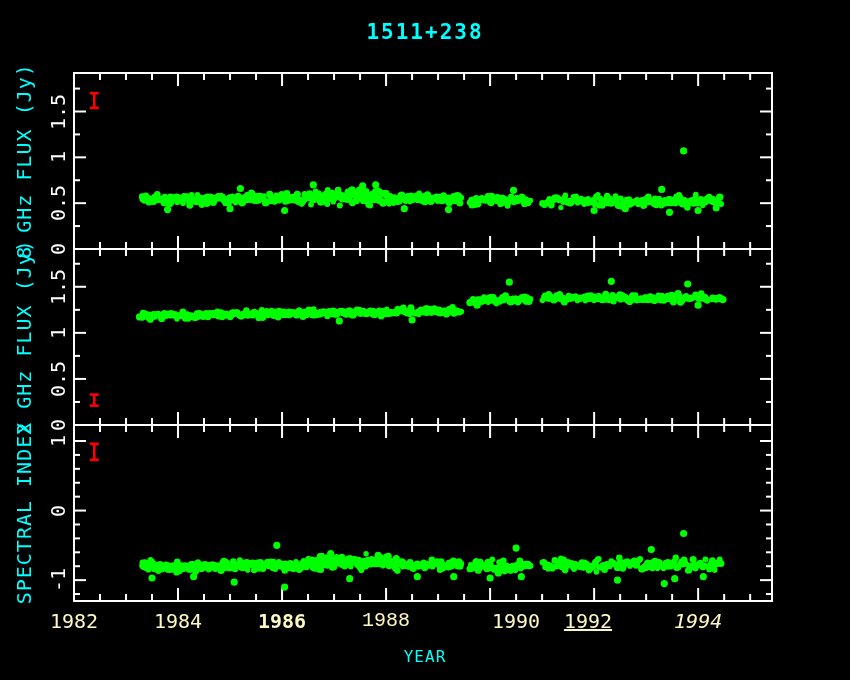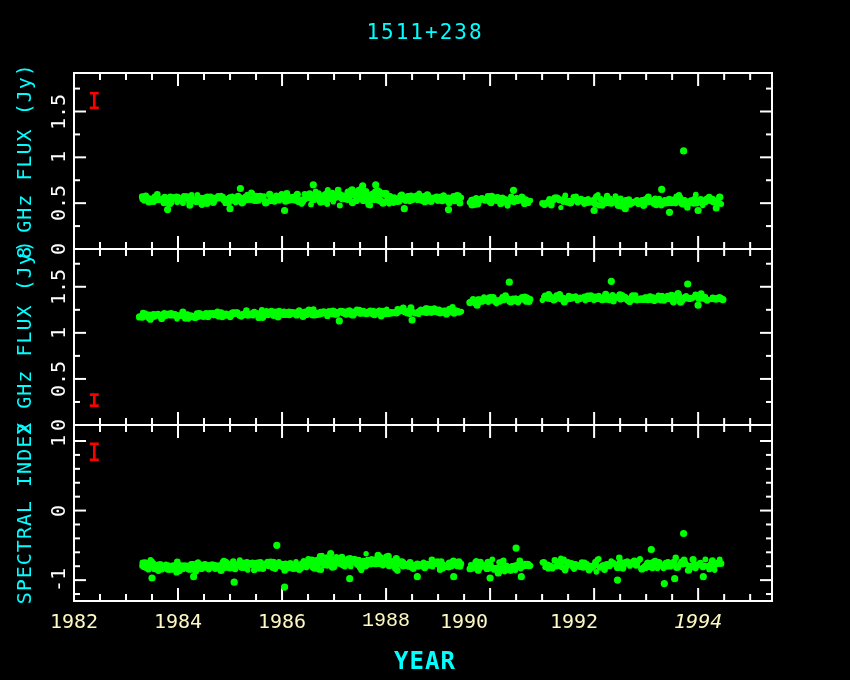--- a/index.html
+++ b/index.html
@@ -6,25 +6,25 @@
   body{
     width:850px;height:680px;position:relative;overflow:hidden;
     background:#000;
     font-family:"DejaVu Sans Mono","Liberation Mono",monospace;
   }
   .stage{position:absolute;left:0;top:0;width:850px;height:680px;}
   svg{position:absolute;left:0;top:0;}
   .txt{position:absolute;white-space:nowrap;}
   .chart-title{
     left:0;top:20px;width:850px;text-align:center;
-    font-size:21px;letter-spacing:2px;color:#00ffff;
+    font-size:21px;letter-spacing:2px;color:#00ffff;font-weight:bold;
   }
   .x-axis-title{
     left:0;top:647px;width:850px;text-align:center;
-    font-size:24px;letter-spacing:1px;color:#00ffff;font-weight:bold;
+    font-size:16px;letter-spacing:1px;color:#00ffff;
   }
   .y-axis-title{
     color:#00ffff;font-size:20px;letter-spacing:1px;
     transform:translate(-50%,-50%) rotate(-90deg);
   }
   .x-tick-label{
     color:#fef9c3;font-size:20px;transform:translateX(-50%);top:609px;
   }
   .y-tick-label{
     color:#ffffff;font-size:20px;
@@ -2035,19 +2035,19 @@
       <div class="txt y-tick-label" style="left: 58px; top: 111.5px;">1.5</div>
       <div class="txt y-tick-label" style="left: 58px; top: 425px;">0</div>
       <div class="txt y-tick-label" style="left: 58px; top: 378.927px;">0.5</div>
       <div class="txt y-tick-label" style="left: 58px; top: 332.853px;">1</div>
       <div class="txt y-tick-label" style="left: 58px; top: 286.78px;">1.5</div>
       <div class="txt y-tick-label" style="left: 58px; top: 580.13px;">-1</div>
       <div class="txt y-tick-label" style="left: 58px; top: 510.565px;">0</div>
       <div class="txt y-tick-label" style="left: 58px; top: 441px;">1</div>
       <div class="txt x-tick-label" style="left: 74px;">1982</div>
       <div class="txt x-tick-label" style="left: 178.024px;">1984</div>
-      <div class="txt x-tick-label" style="left: 282.048px;">1986</div>
+      <div class="txt x-tick-label" style="left: 282.048px; font-weight: bold;">1986</div>
       <div class="txt x-tick-label" style="left: 386.072px; font-family: Liberation Mono, monospace;">1988</div>
-      <div class="txt x-tick-label" style="left: 464px;">1990</div>
-      <div class="txt x-tick-label" style="left: 574px;">1992</div>
+      <div class="txt x-tick-label" style="left: 516px;">1990</div>
+      <div class="txt x-tick-label" style="left: 588px; text-decoration: underline;">1992</div>
       <div class="txt x-tick-label" style="left: 698.143px; font-style: italic;">1994</div>
     </div>
 </div>
 
 </body></html>

